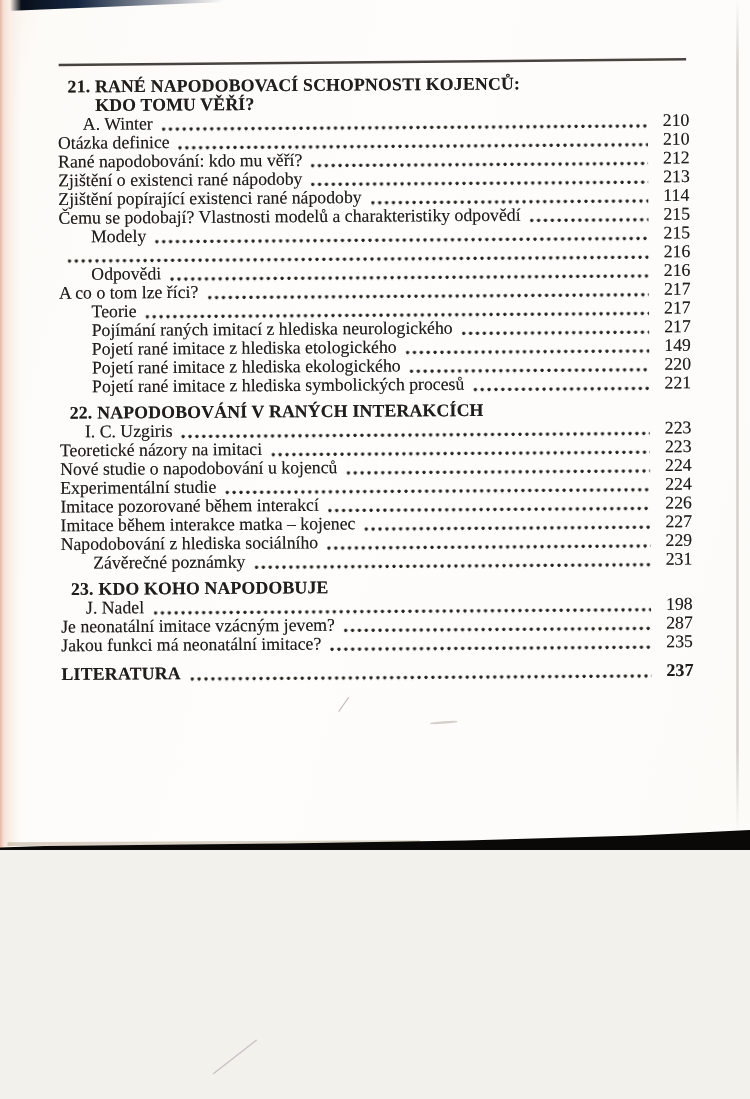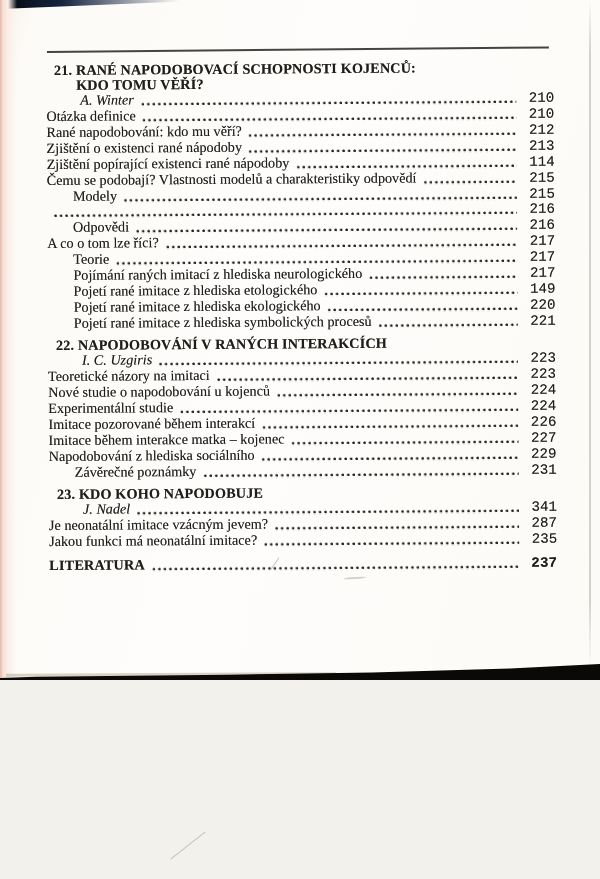--- a/index.html
+++ b/index.html
@@ -51,30 +51,30 @@
   .rule {
     position:absolute; left:1px; top:-12px; width:502px; height:1.5px;
     background:#47443f; transform:rotate(-0.14deg); transform-origin:0 50%;
   }
   .h-row { display:flex; font-weight:bold; margin-top:6px; letter-spacing:0.15px; }
   .h-row.first { margin-top:0; }
   .h-num { flex:0 0 22px; margin-left:8px; }
   .h-titles { flex:1 1 auto; }
   .row { display:flex; align-items:baseline; }
   .row .label { white-space:nowrap; }
-  .row.author .label { font-style:italic; margin-left:34px; }
+  .row.author .label { margin-left:20px; }
   .row.indent .label { margin-left:26px; }
   .row.bold { font-weight:bold; margin-top:8px; letter-spacing:0.2px; }
   .leader {
     flex:1 1 auto; min-width:12px; align-self:flex-end;
     height:4px; margin:0 12px 2px 7px;
     background-image:radial-gradient(circle at 1.6px 1.8px,#26241f 1.05px,rgba(0,0,0,0) 1.6px);
     background-repeat:repeat-x; background-size:5.5px 4px;
   }
-  .pnum { flex:0 0 24px; text-align:left;font-family:Liberation Mono, monospace; }
+  .pnum { flex:0 0 24px; text-align:left; }
 </style>
 </head>
 <body>
 
 <div class="scan">
   <div class="edge-top"></div>
   <div class="edge-left"></div>
   <div class="edge-right"></div>
   <div class="edge-bottom-tan"></div>
   <div class="edge-bottom-black"></div>
@@ -214,21 +214,21 @@
         </div>
         <div class="h-row">
           <span class="h-num">23.</span>
           <div class="h-titles">
             <div class="h-line">KDO KOHO NAPODOBUJE</div>
           </div>
         </div>
         <div class="row author">
           <span class="label">J. Nadel</span>
           <span class="leader"></span>
-          <span class="pnum">341</span>
+          <span class="pnum">198</span>
         </div>
         <div class="row plain">
           <span class="label">Je neonatální imitace vzácným jevem?</span>
           <span class="leader"></span>
           <span class="pnum">287</span>
         </div>
         <div class="row plain">
           <span class="label">Jakou funkci má neonatální imitace?</span>
           <span class="leader"></span>
           <span class="pnum">235</span>

